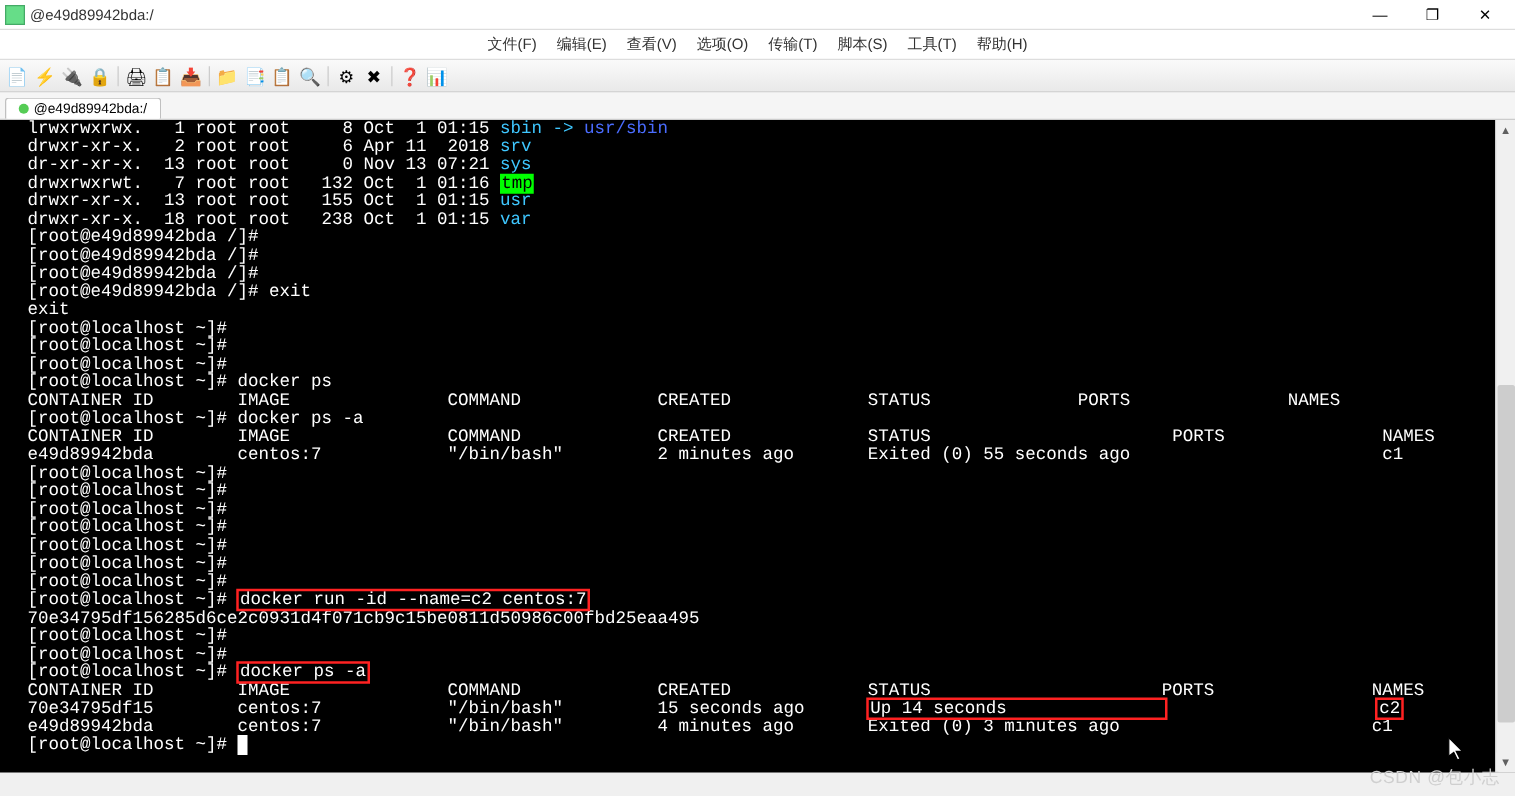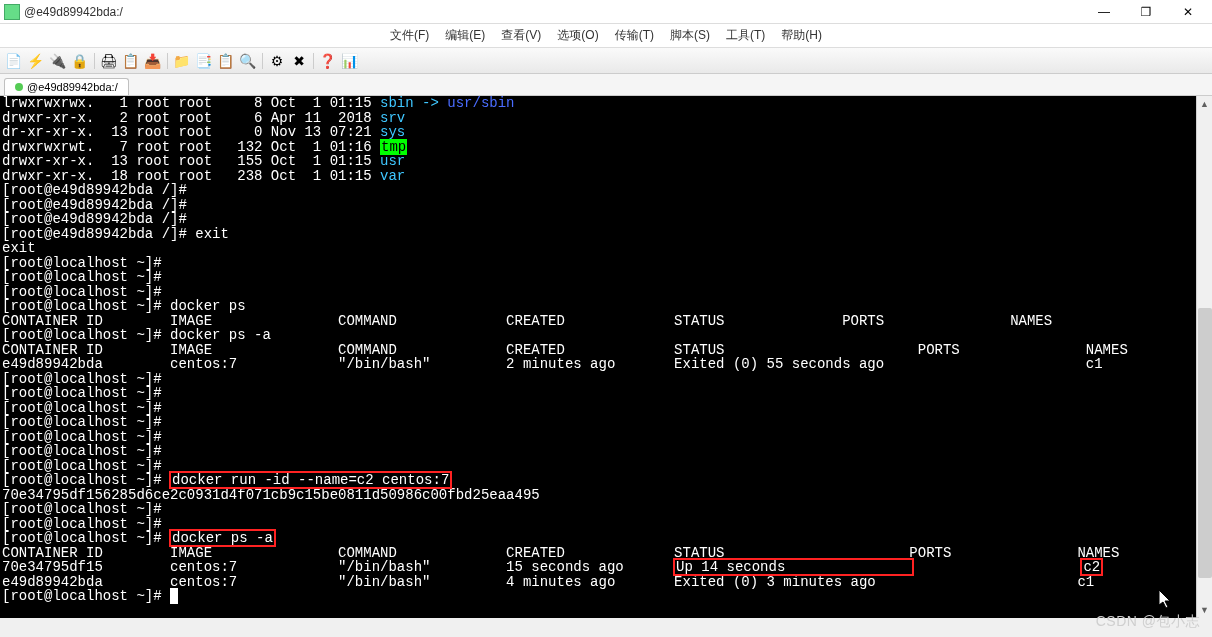--- a/index.html
+++ b/index.html
@@ -89,20 +89,21 @@
   height: 522px;
 }
 .terminal {
   font-family: Consolas, "Courier New", monospace;
   font-size: 14px;
   line-height: 14.5px;
   color: #fff;
   white-space: pre;
   padding: 0 2px;
   background: #000;
+  margin-left: 20px;
 }
 .cyan { color: #3fc7ff; }
 .blue { color: #4a6cff; }
 .green-hl { background: #0f0; color: #000; padding: 0 1px; }
 .red-box {
   outline: 2px solid #ff2222;
   outline-offset: -1px;
   padding: 0 2px;
 }
 .cursor { background: #fff; color: #000; }

